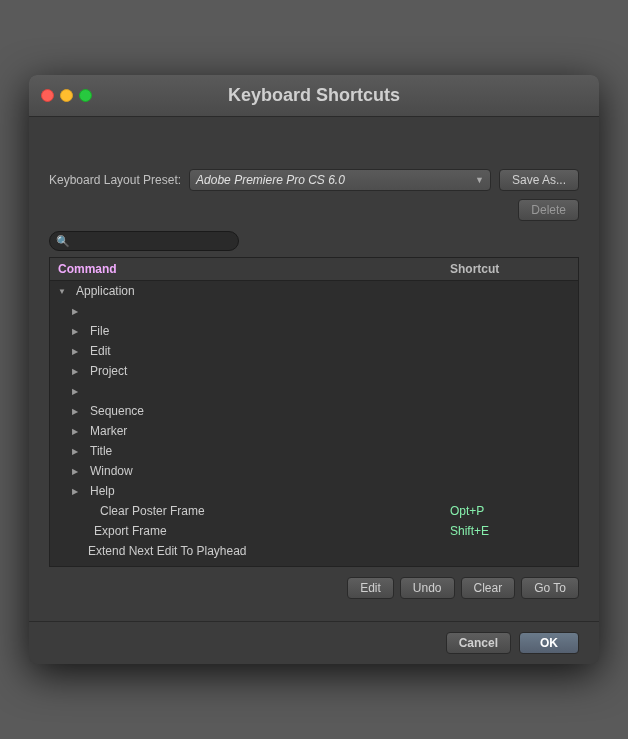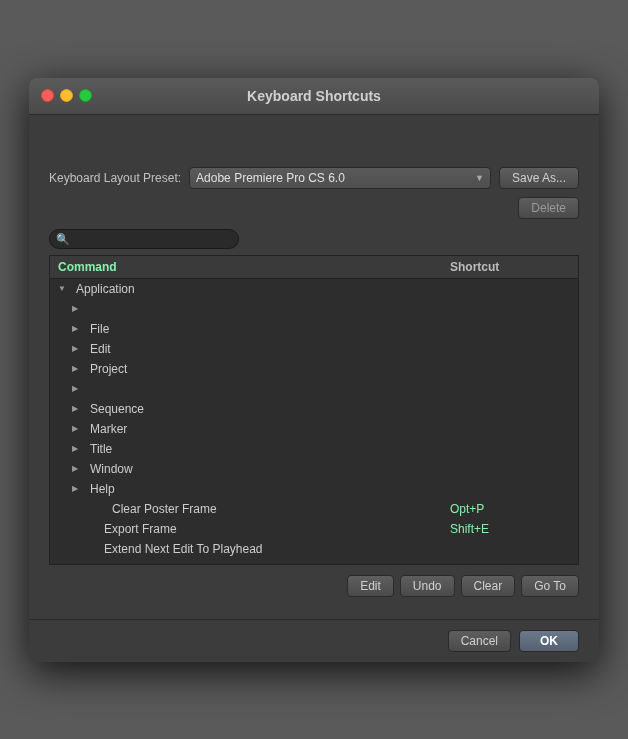--- a/index.html
+++ b/index.html
@@ -44,21 +44,21 @@
       width: 13px;
       height: 13px;
       border-radius: 50%;
     }
     .tl-close { background: #ff5f56; border: 1px solid #e0443e; }
     .tl-min { background: #ffbd2e; border: 1px solid #dea123; }
     .tl-max { background: #27c93f; border: 1px solid #1aab29; }
 
     .title-bar-text {
       color: #d0d0d0;
-      font-size: 14px;
+      font-size: 18px;
       font-weight: bold;
     }
 
     .dialog-body {
       padding: 12px 20px;
       margin-top: 40px;
     }
 
     .preset-row {
       display: flex;
@@ -79,20 +79,21 @@
       border: 1px solid #2a2a2a;
       border-radius: 4px;
       color: #e0e0e0;
       font-size: 12px;
       padding: 3px 6px;
       height: 22px;
       display: flex;
       align-items: center;
       justify-content: space-between;
       cursor: pointer;
+      font-style: italic;
     }
 
     .preset-select-arrow {
       font-size: 9px;
       color: #aaa;
     }
 
     .save-as-btn, .delete-btn, .edit-btn, .undo-btn, .clear-btn, .goto-btn, .cancel-btn, .ok-btn {
       background: linear-gradient(#5e5e5e, #4a4a4a);
       border: 1px solid #2a2a2a;
@@ -153,21 +154,21 @@
 
     .table-header {
       display: flex;
       background: #3a3a3a;
       border-bottom: 1px solid #222;
       padding: 4px 8px;
     }
 
     .col-command {
       flex: 1;
-      color: #86efac;
+      color: #f0abfc;
       font-size: 12px;
       font-weight: bold;
     }
 
     .col-shortcut {
       width: 120px;
       color: #bbb;
       font-size: 12px;
       font-weight: bold;
     }
@@ -234,20 +235,21 @@
 
     .ok-btn {
       background: linear-gradient(#6a7a8a, #556070);
       color: #fff;
       font-weight: bold;
       min-width: 60px;
     }
 
     .cancel-btn {
       min-width: 60px;
+      font-weight: bold;
     }
   </style>
 </head>
 <body>
 
 <div class="dialog">
 
   <div class="title-bar">
     <div class="traffic-lights">
       <div class="tl tl-close"></div>
@@ -330,31 +332,31 @@
           <div class="tree-row" style="padding-left: 22px;">
             <span class="expand-icon" style="margin-right: 4px;">▶</span>
             <span class="row-label">Window</span>
             <span class="row-shortcut"></span>
           </div>
           <div class="tree-row" style="padding-left: 22px;">
             <span class="expand-icon" style="margin-right: 4px;">▶</span>
             <span class="row-label">Help</span>
             <span class="row-shortcut"></span>
           </div>
-          <div class="tree-row" style="padding-left: 44px; justify-content: space-between;">
+          <div class="tree-row" style="padding-left: 32px; justify-content: space-between;">
             <span class="expand-icon" style="margin-right: 4px;"></span>
             <span class="row-label">Clear Poster Frame</span>
             <span class="row-shortcut">Opt+P</span>
           </div>
-          <div class="tree-row" style="padding-left: 36px;">
+          <div class="tree-row" style="padding-left: 26px;">
             <span class="expand-icon" style="margin-right: 4px;"></span>
             <span class="row-label">Export Frame</span>
             <span class="row-shortcut">Shift+E</span>
           </div>
-          <div class="tree-row" style="padding-left: 36px;">
+          <div class="tree-row" style="padding-left: 20px;">
             <span class="expand-icon" style="margin-right: 4px;"></span>
             <span class="row-label">Extend Next Edit To Playhead</span>
             <span class="row-shortcut"></span>
           </div>
           <div class="tree-row" style="padding-left: 36px;">
             <span class="expand-icon" style="margin-right: 4px;"></span>
             <span class="row-shortcut"></span>
           </div>
         </div>
     </div>

